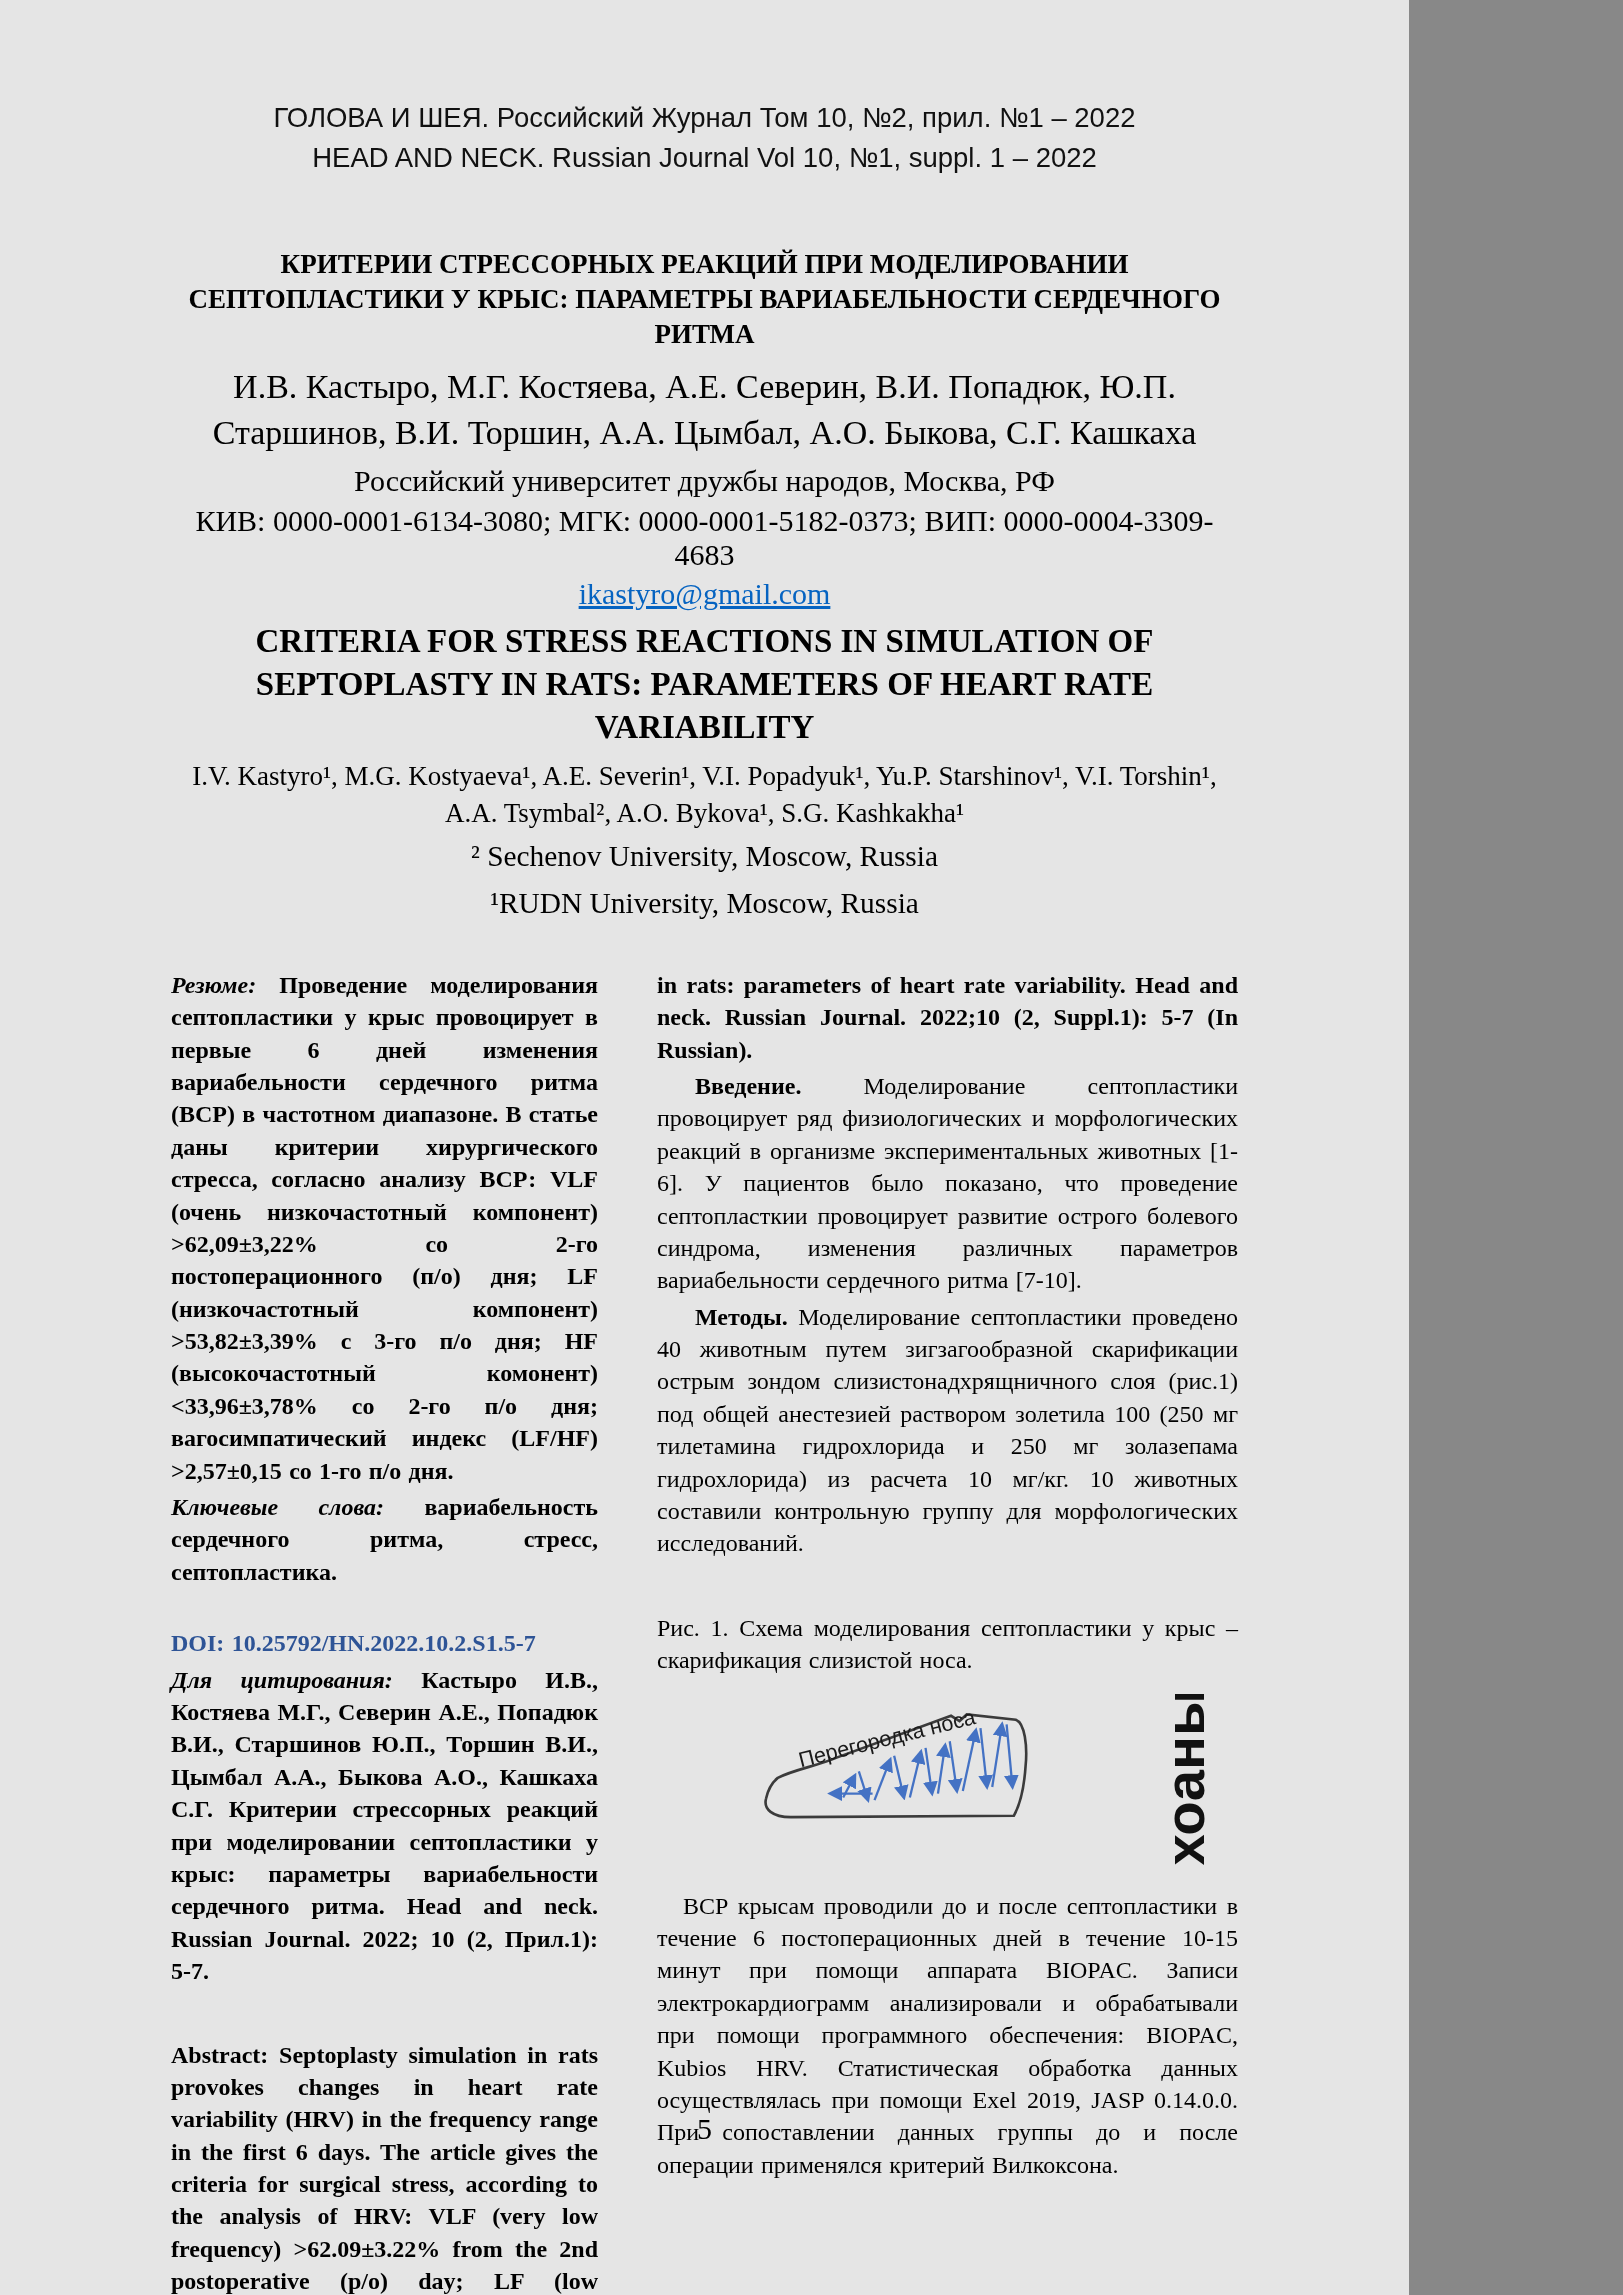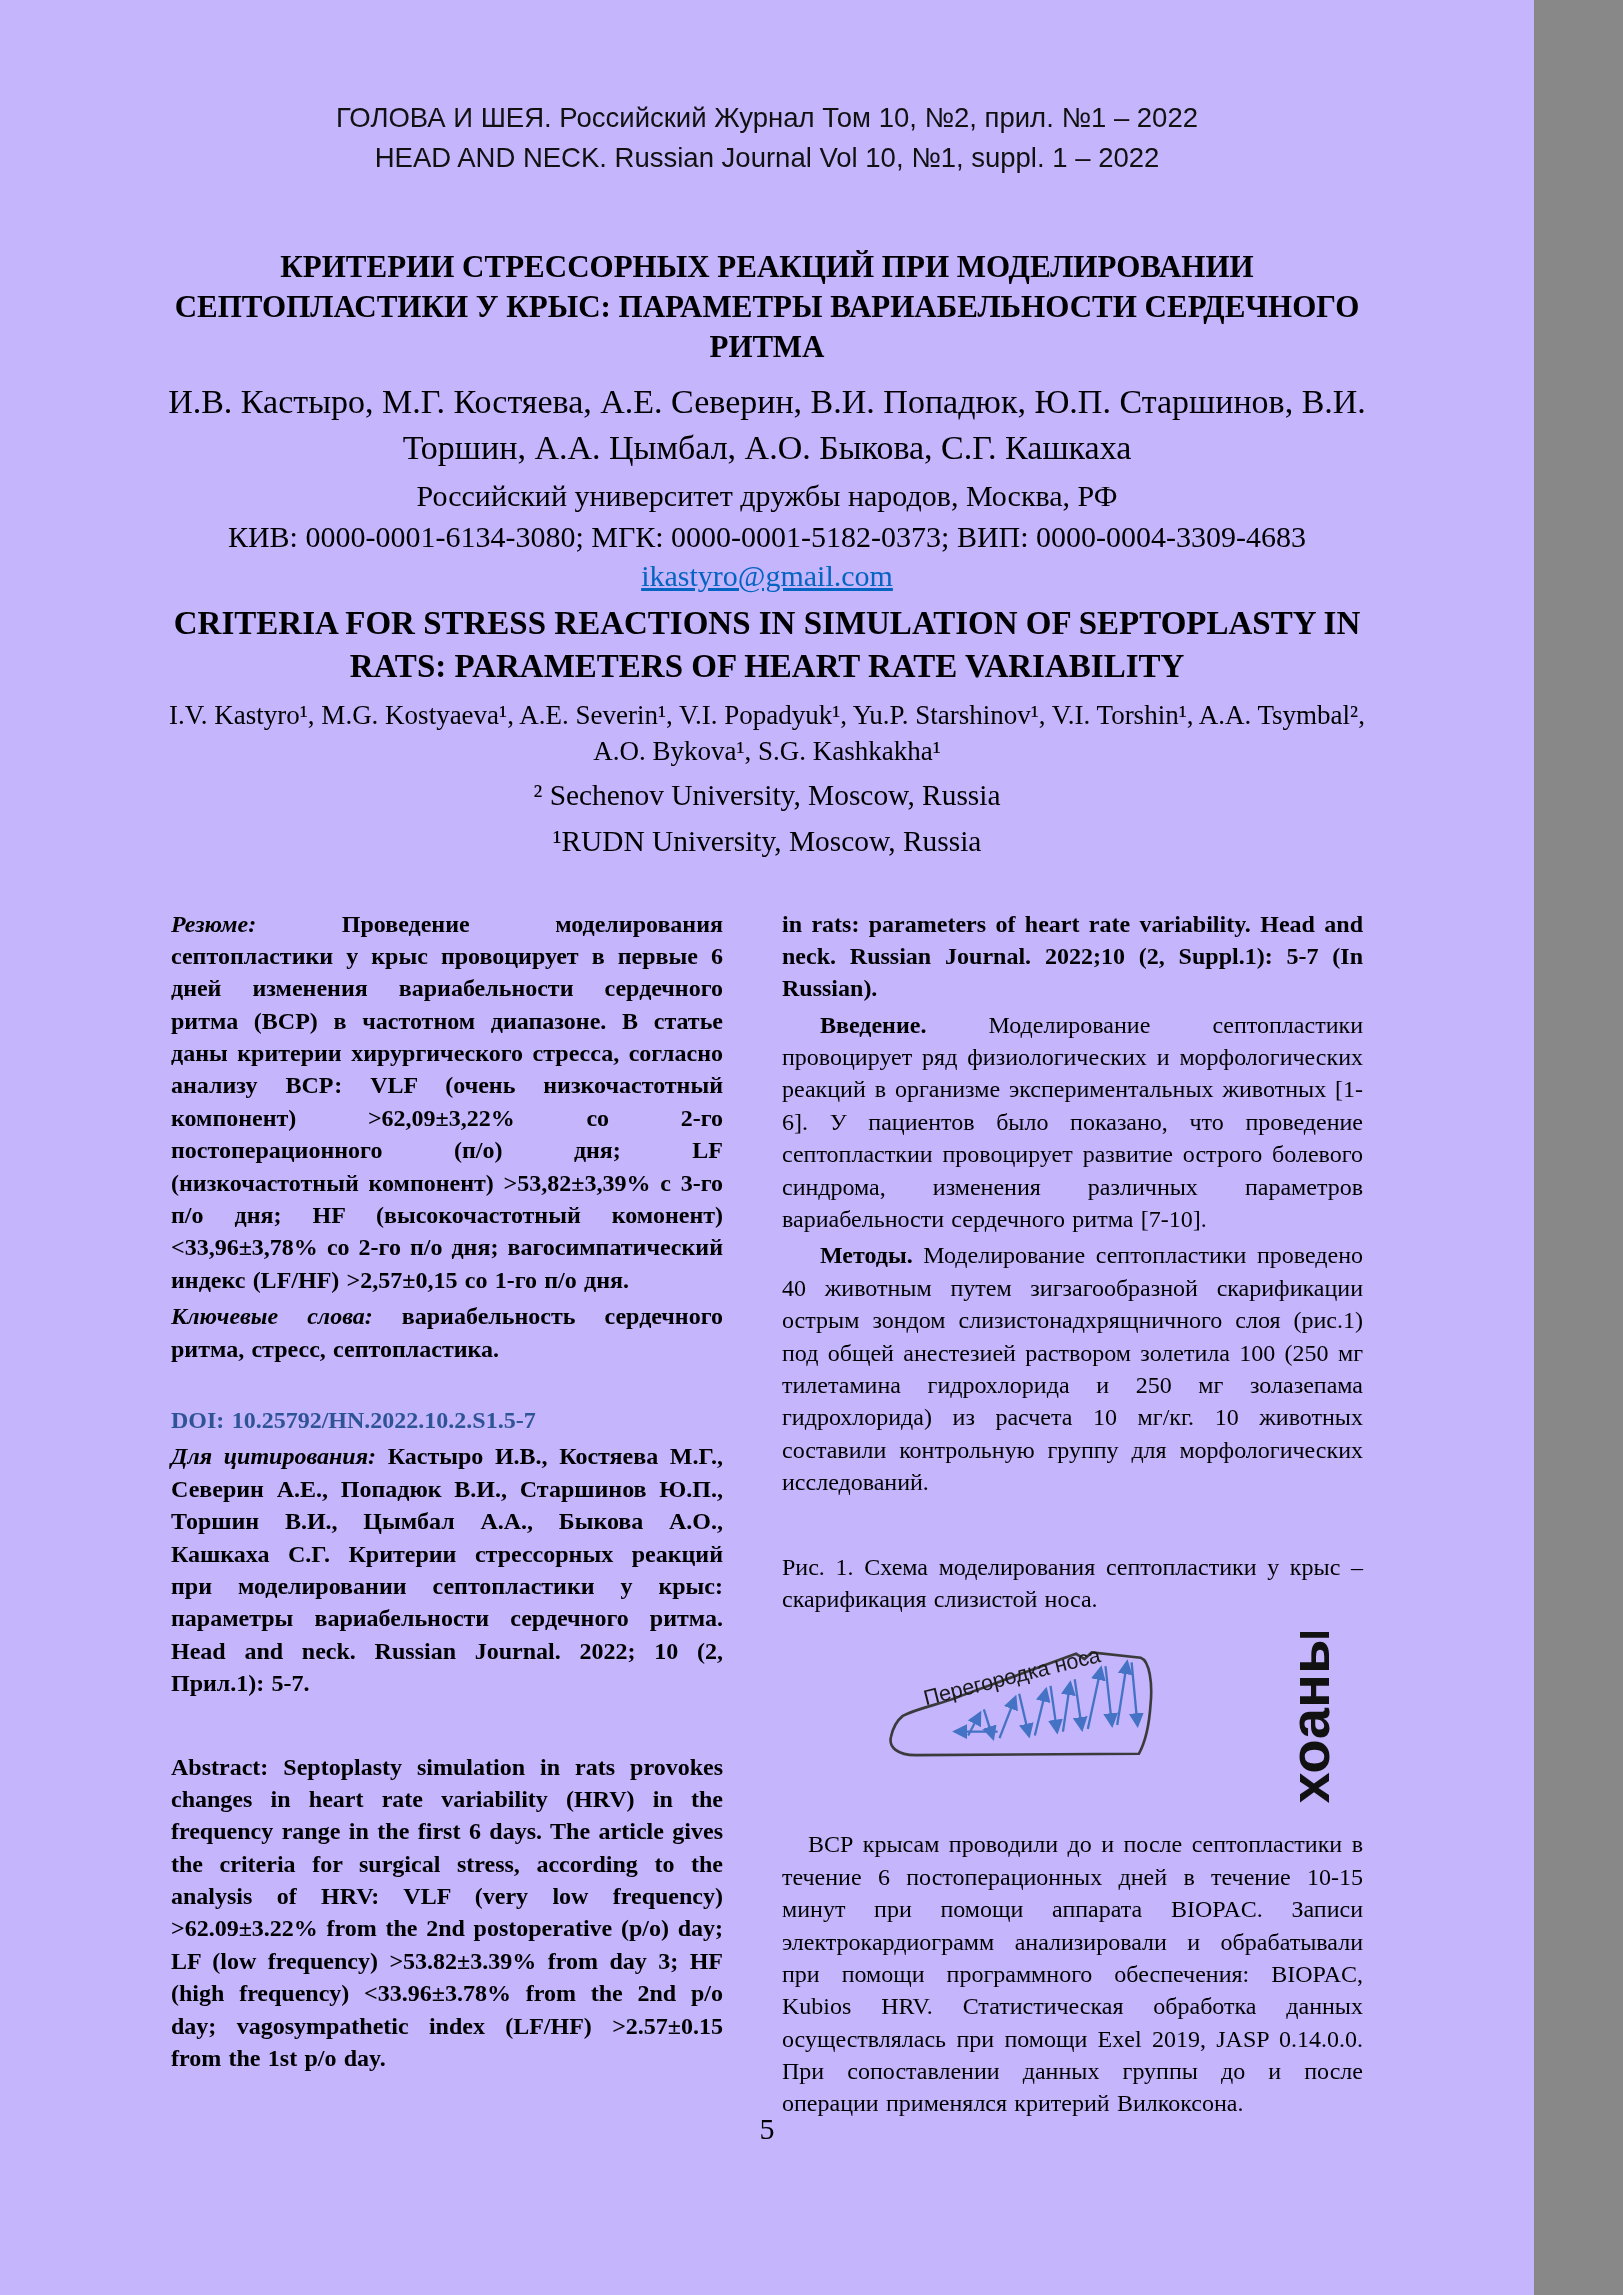--- a/index.html
+++ b/index.html
@@ -1,28 +1,28 @@
 <!DOCTYPE html>
 <html style="font-size:10.5px"><head>
 <meta charset="utf-8">
 <style>
   html,body{margin:0;padding:0;background:#888;}
   .page{
     position:relative;
-    width:1534px;height:2295px;
-    background:#c4b5fd;
+    width:1409px;height:2295px;
+    background:#e5e5e5;
     font-family:"Liberation Serif",serif;
     color:#000;
     box-sizing:border-box;
     padding:98px 167px 0 167px;
     overflow:hidden;
   }
   .hdr{ text-align:center; font-size:27.5px; line-height:1.45; font-family:"Liberation Sans","DejaVu Sans",sans-serif; color:#111;}
   .titleblock{ text-align:center; margin-top:69px;}
-  .title-ru{ font-size:31px; font-weight:bold; line-height:1.3; }
+  .title-ru{ font-size:27px; font-weight:bold; line-height:1.3; }
   .authors-ru{ font-size:34px; line-height:1.35; margin-top:11.8px;}
   .affil-ru{ font-size:30px; margin-top:7.9px;}
   .orcid{ font-size:30px; margin-top:6.5px;}
   .email{ font-size:30px; margin-top:5.2px;}
   .email a{ color:#0563C1; text-decoration:underline;}
   .title-en{ font-size:33px; font-weight:bold; line-height:1.3; margin-top:9.2px;}
   .authors-en{ font-size:27px; line-height:1.35; margin-top:9.2px;}
   .affil-en{ font-size:29.4px; line-height:1.4; margin-top:5.2px;}
   .cols{ display:flex; gap:51px; margin-top:41px;}
   .col{ width:620px; }

